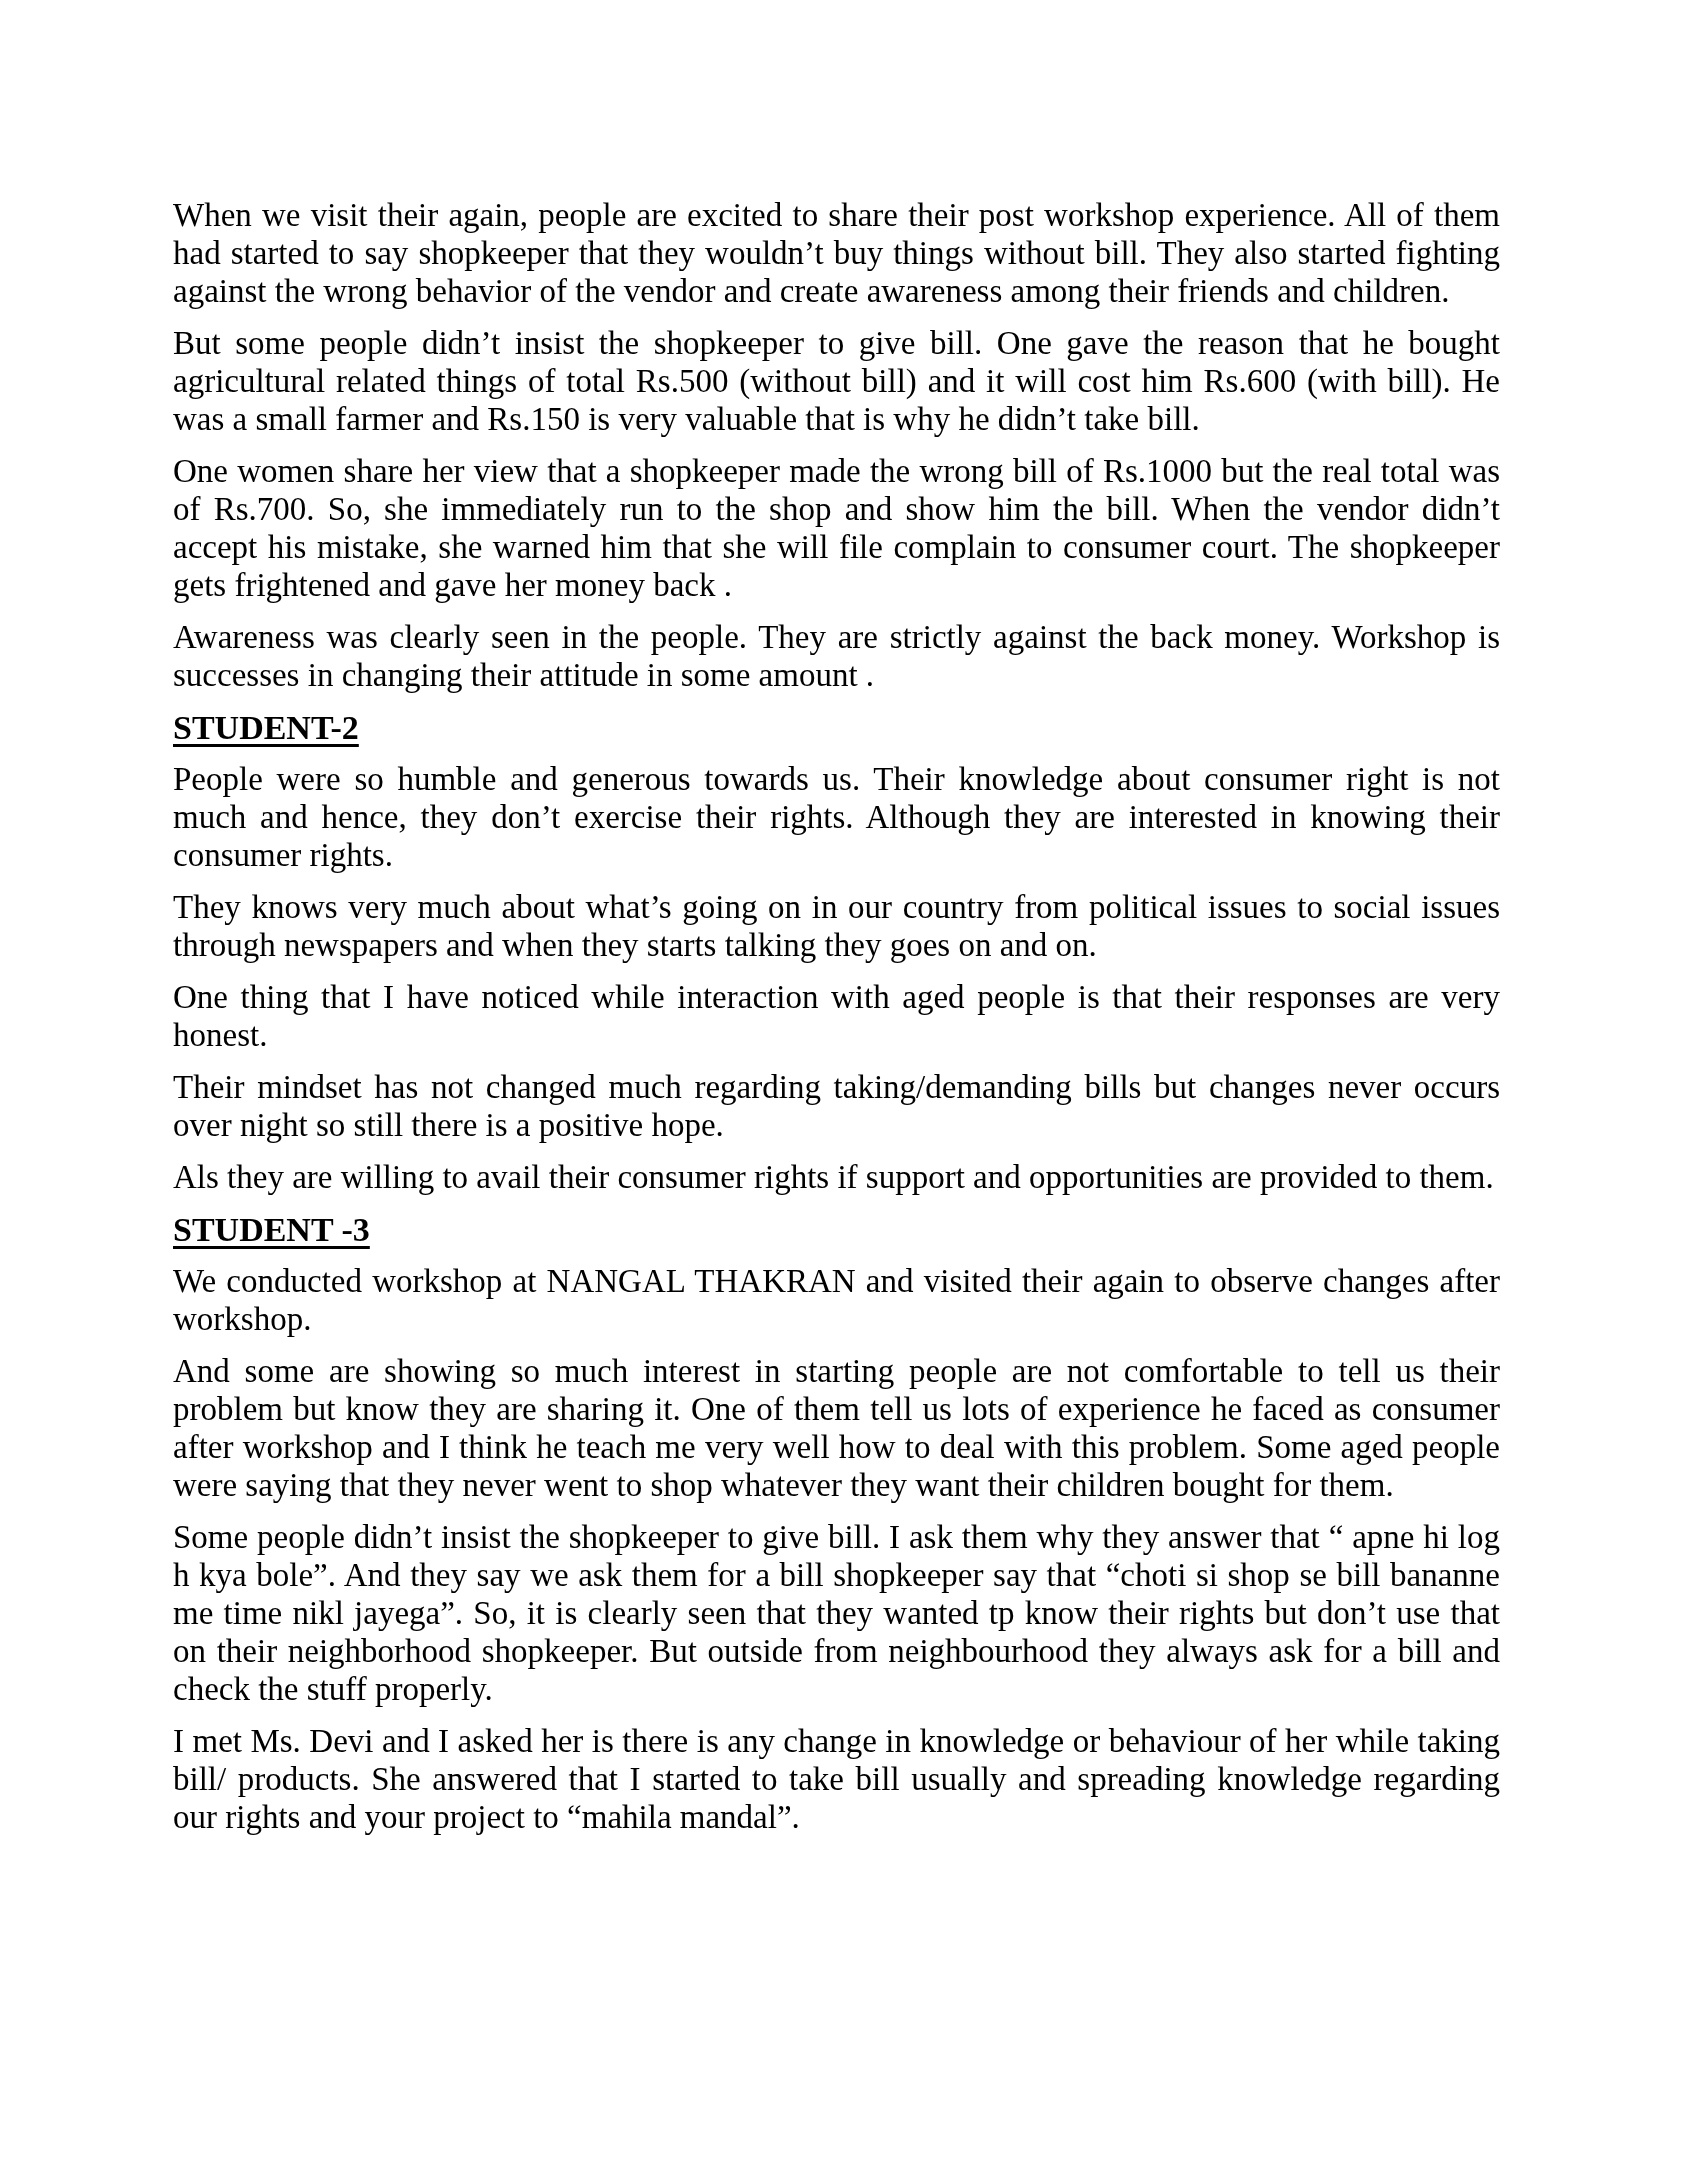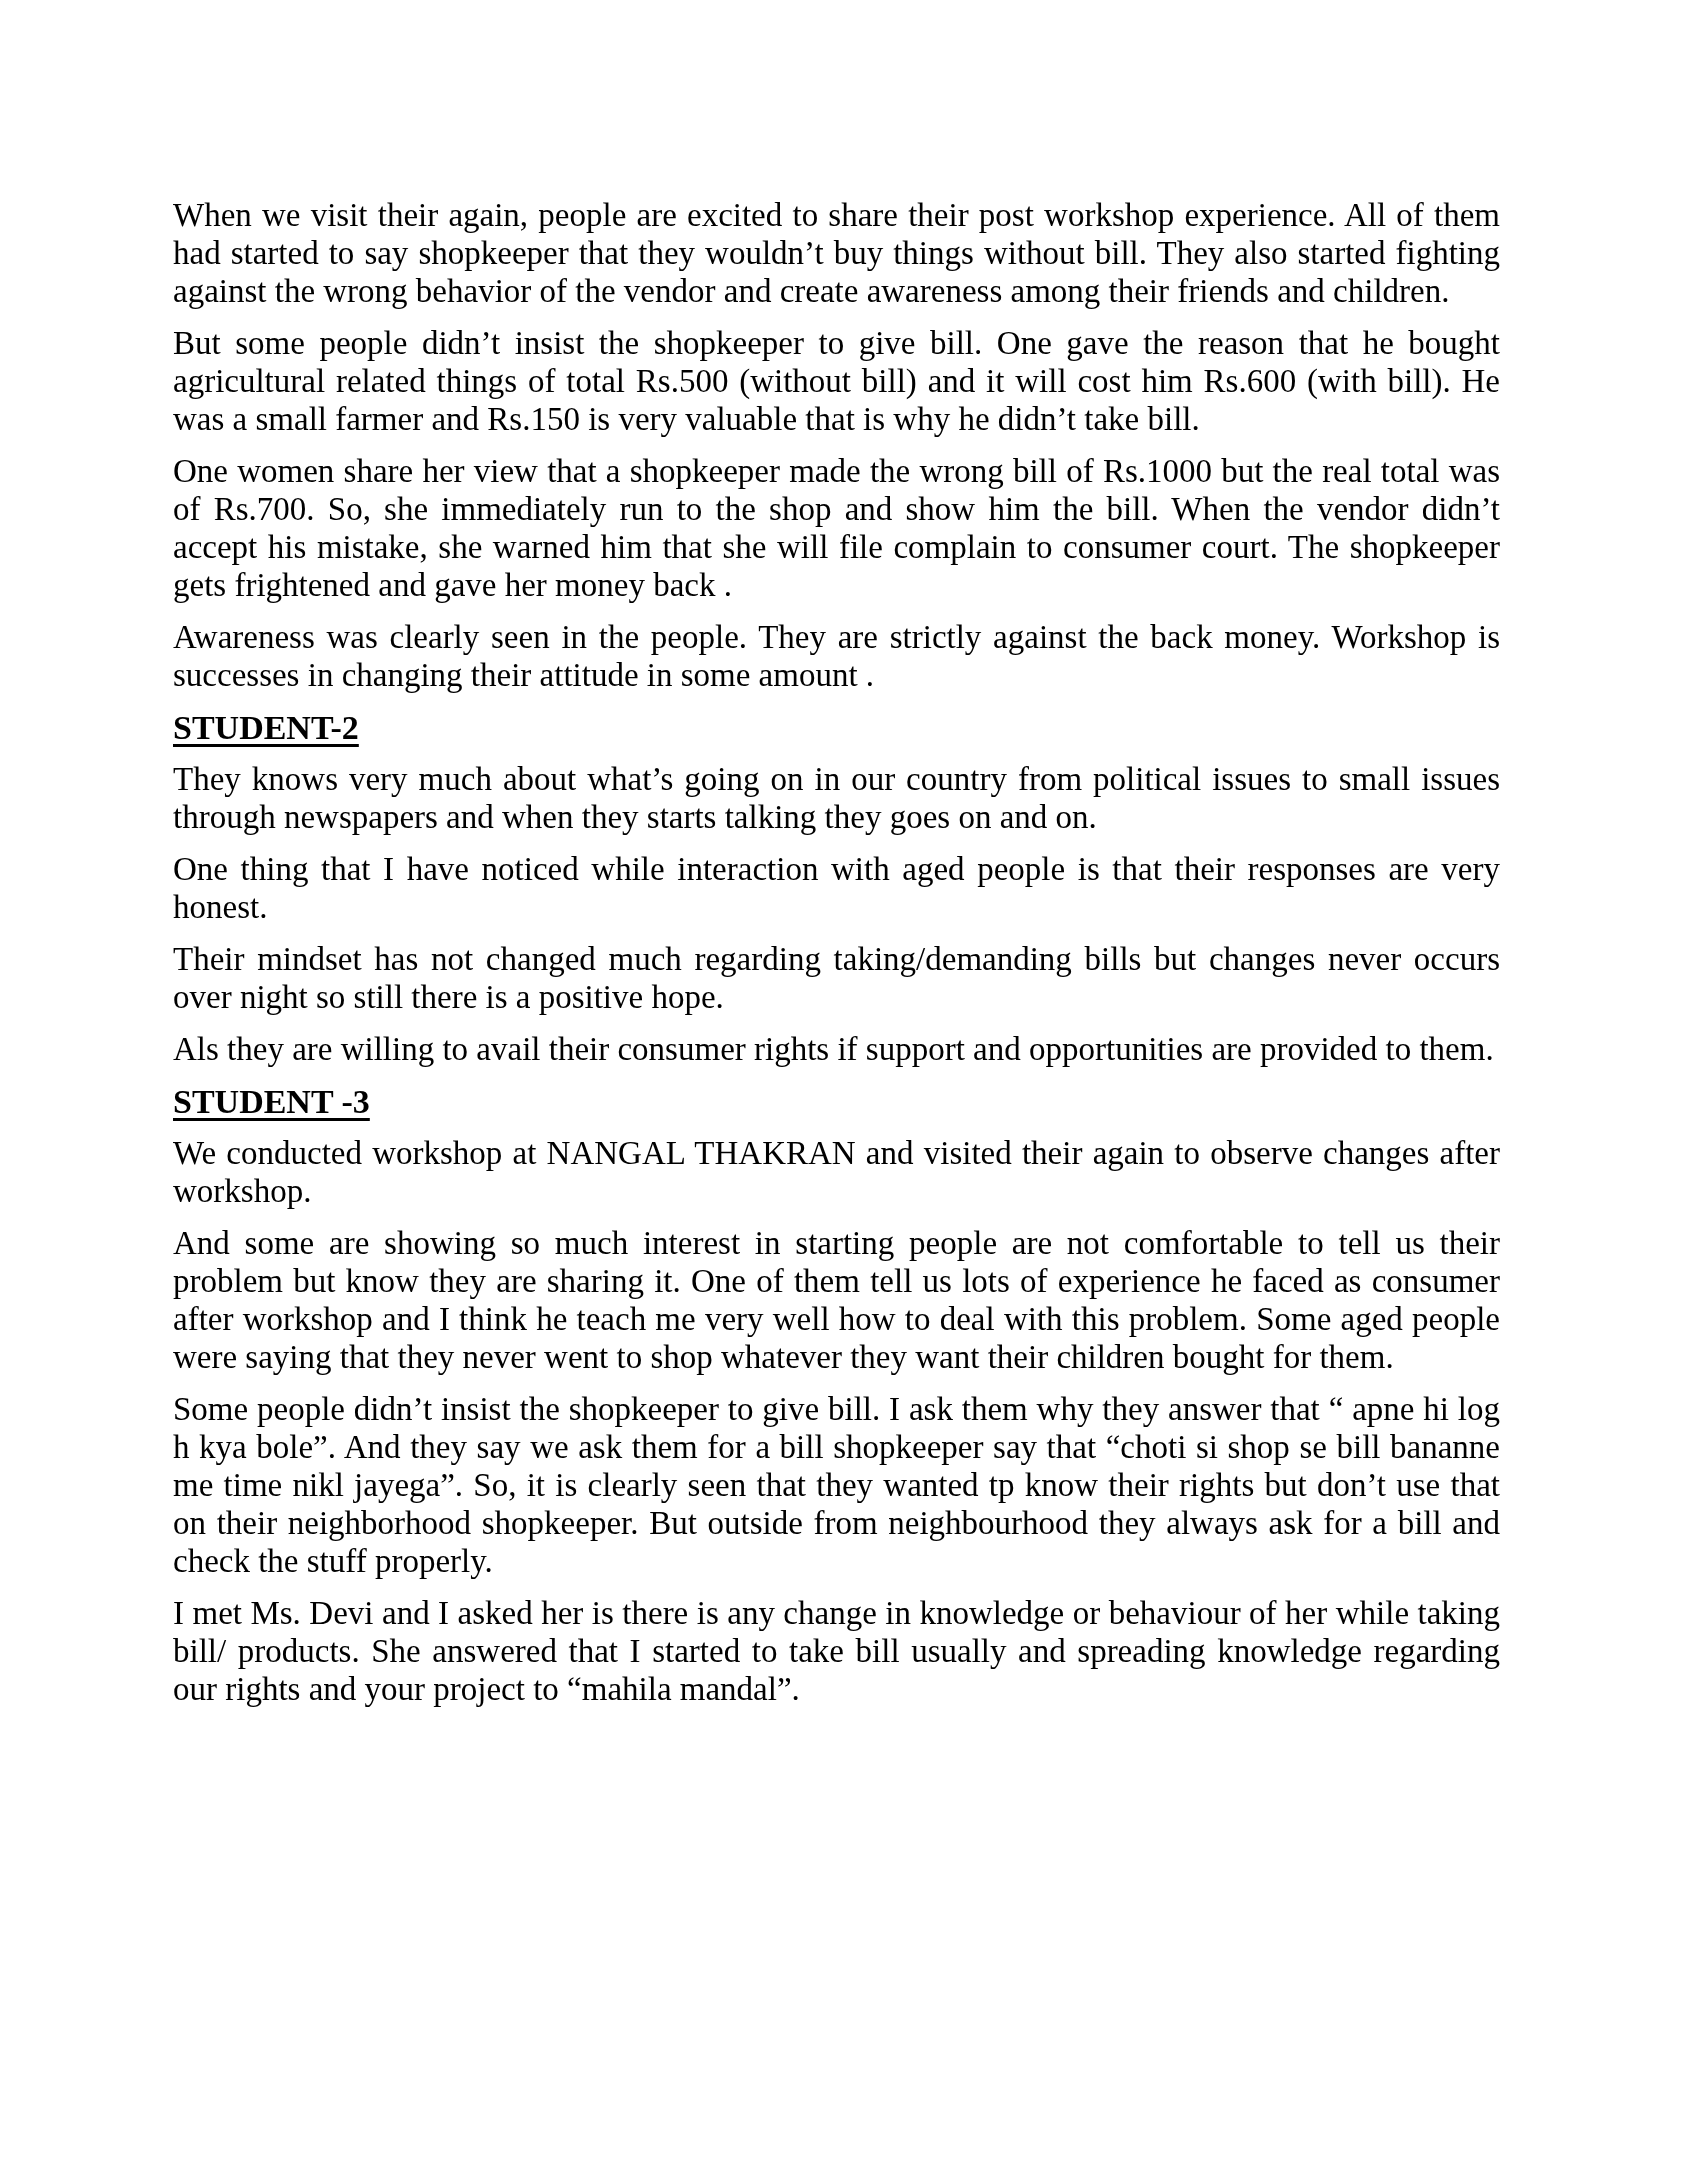--- a/index.html
+++ b/index.html
@@ -43,21 +43,22 @@
 </head>
 <body>
 
 <main class="page">
   <section class="doc-body" id="doc-body">
       <p class="paragraph">When we visit their again, people are excited to share their post workshop experience. All of them had started to say shopkeeper that they wouldn’t buy things without bill. They also started fighting against the wrong behavior of the vendor and create awareness among their friends and children.</p>
       <p class="paragraph">But some people didn’t insist the shopkeeper to give bill. One gave the reason that he bought agricultural related things of total Rs.500 (without bill) and it will cost him Rs.600 (with bill). He was a small farmer and Rs.150 is very valuable that is why he didn’t take bill.</p>
       <p class="paragraph">One women share her view that a shopkeeper made the wrong bill of Rs.1000 but the real total was of Rs.700. So, she immediately run to the shop and show him the bill. When the vendor didn’t accept his mistake, she warned him that she will file complain to consumer court. The shopkeeper gets frightened and gave her money back .</p>
       <p class="paragraph">Awareness was clearly seen in the people. They are strictly against the back money. Workshop is successes in changing their attitude in some amount .</p>
       <h2 class="heading">STUDENT-2</h2>
-      <p class="paragraph">They knows very much about what’s going on in our country from political issues to small issues through newspapers and when they starts talking they goes on and on.</p>
+      <p class="paragraph">People were so humble and generous towards us. Their knowledge about consumer right is not much and hence, they don’t exercise their rights. Although they are interested in knowing their consumer rights.</p>
+      <p class="paragraph">They knows very much about what’s going on in our country from political issues to social issues through newspapers and when they starts talking they goes on and on.</p>
       <p class="paragraph">One thing that I have noticed while interaction with aged people is that their responses are very honest.</p>
       <p class="paragraph">Their mindset has not changed much regarding taking/demanding bills but changes never occurs over night so still there is a positive hope.</p>
       <p class="paragraph">Als they are willing to avail their consumer rights if support and opportunities are provided to them.</p>
       <h2 class="heading">STUDENT -3</h2>
       <p class="paragraph">We conducted workshop at NANGAL THAKRAN and visited their again to observe changes after workshop.</p>
       <p class="paragraph">And some are showing so much interest in starting people are not comfortable to tell us their problem but know they are sharing it. One of them tell us lots of experience he faced as consumer after workshop and I think he teach me very well how to deal with this problem. Some aged people were saying that they never went to shop whatever they want their children bought for them.</p>
       <p class="paragraph">Some people didn’t insist the shopkeeper to give bill. I ask them why they answer that “ apne hi log h kya bole”. And they say we ask them for a bill shopkeeper say that “choti si shop se bill bananne me time nikl jayega”. So, it is clearly seen that they wanted tp know their rights but don’t use that on their neighborhood shopkeeper. But outside from neighbourhood they always ask for a bill and check the stuff properly.</p>
       <p class="paragraph">I met Ms. Devi and I asked her is there is any change in knowledge or behaviour of her while taking bill/ products. She answered that I started to take bill usually and spreading knowledge regarding our rights and your project to “mahila mandal”.</p>
     </section>
 </main>

